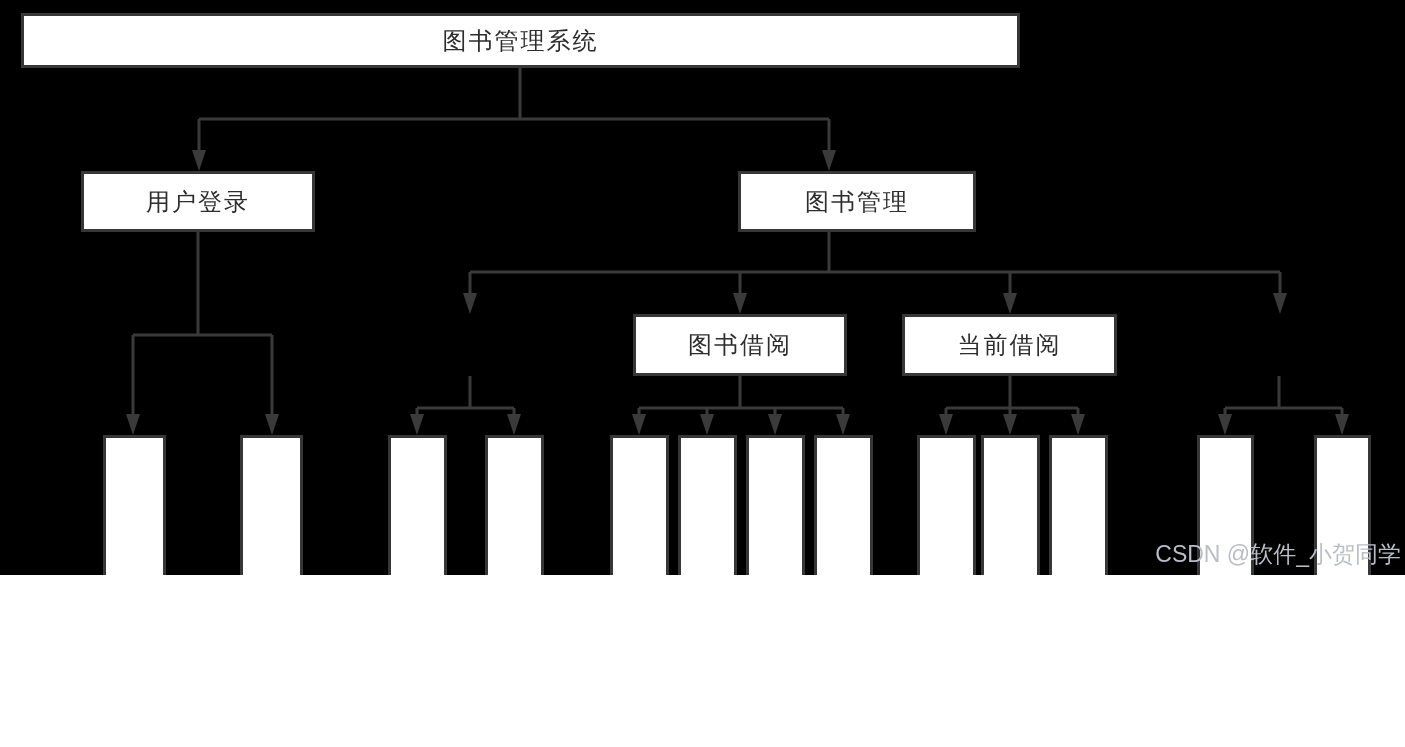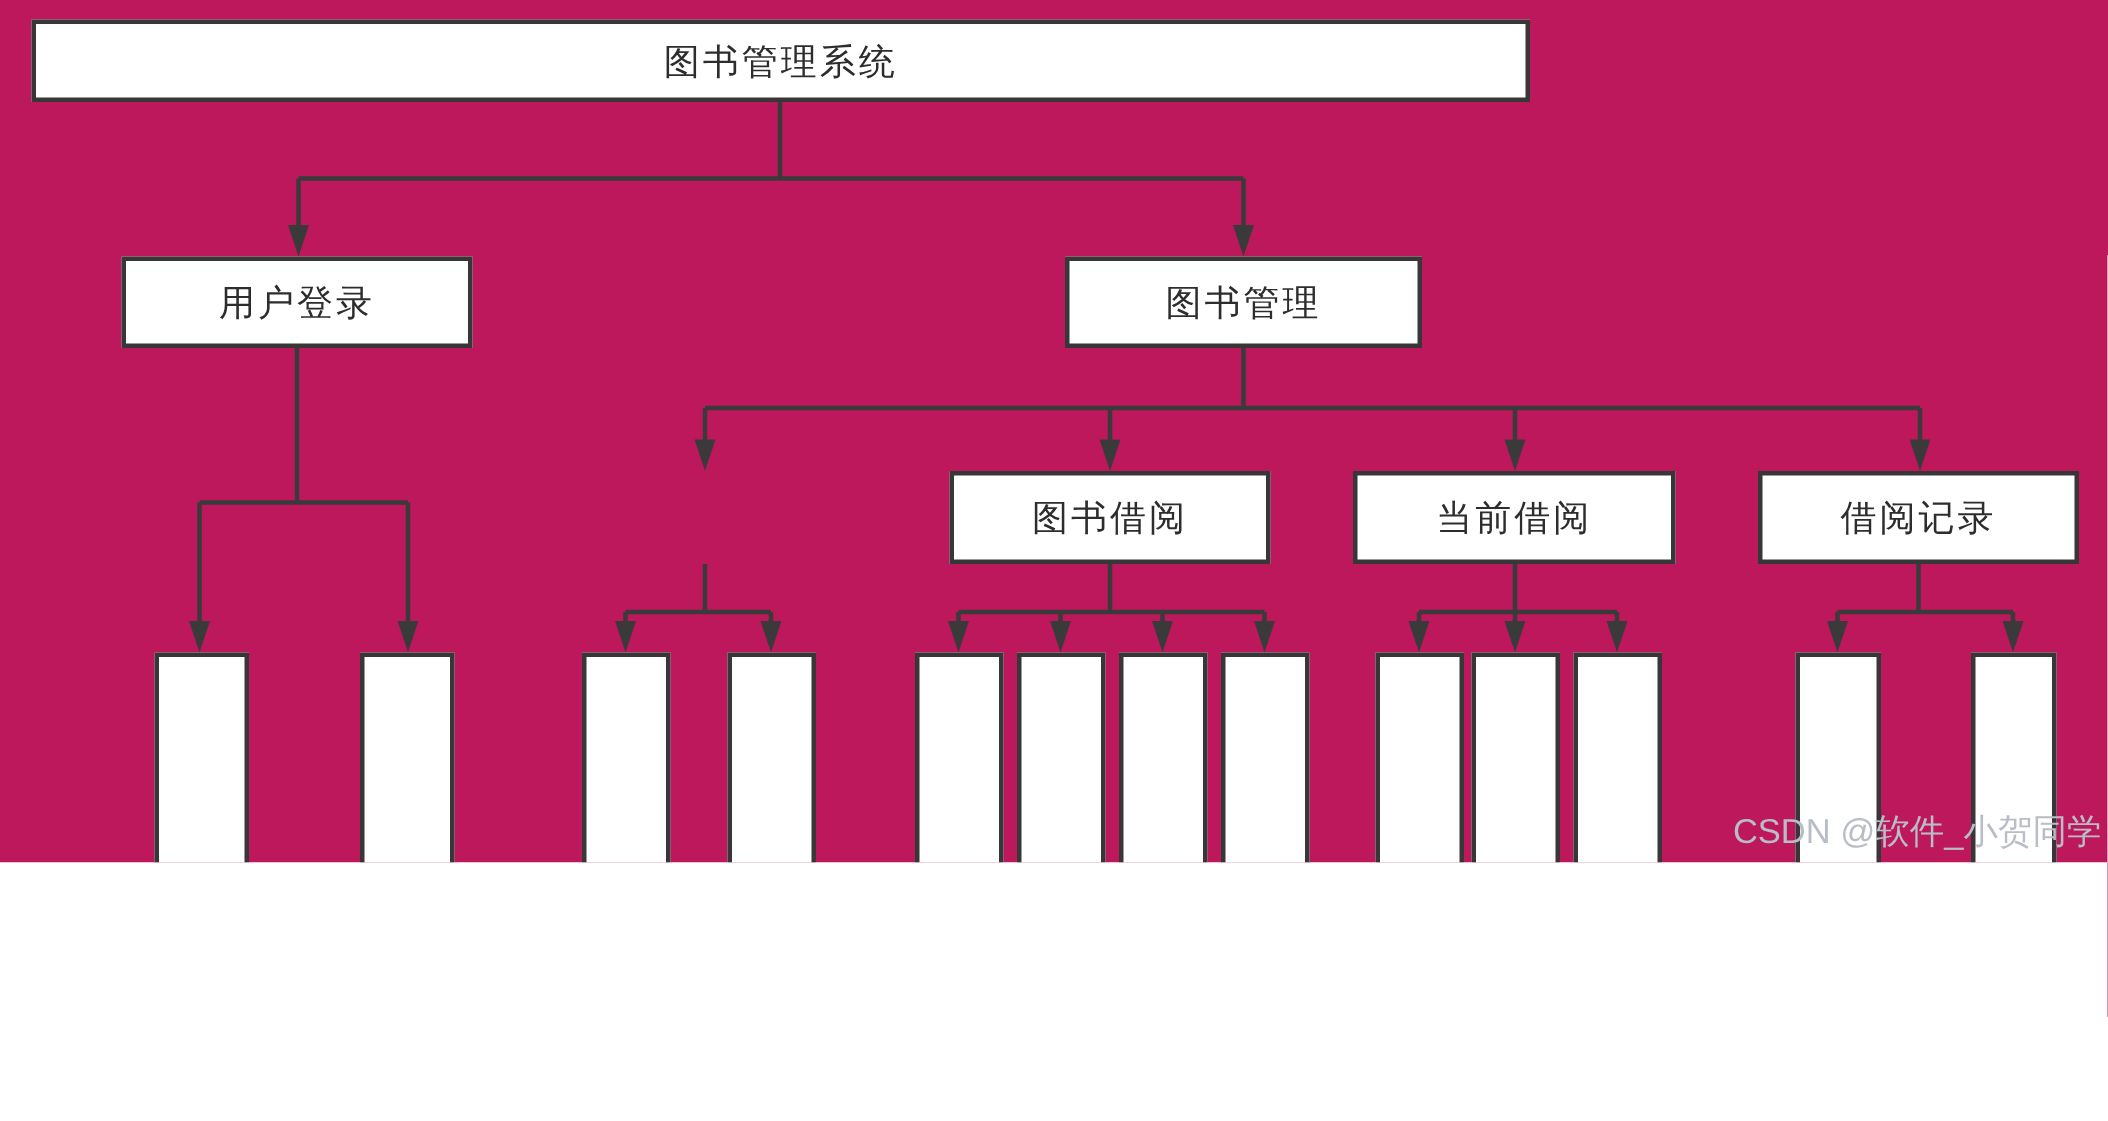--- a/index.html
+++ b/index.html
@@ -1,20 +1,20 @@
 <!DOCTYPE html>
 <html><head>
 <meta charset="utf-8">
 <style>
   html, body { margin: 0; padding: 0; background: #ffffff; }
   .canvas {
     position: relative;
     width: 1405px;
     height: 575px;
-    background: #be185d;
+    background: #000000;
     font-family: "Liberation Sans", sans-serif;
     overflow: hidden;
   }
   #connectors {
     position: absolute;
     left: 0; top: 0;
   }
   .box {
     position: absolute;
     box-sizing: border-box;
@@ -86,32 +86,29 @@
       <polygon points="1335,414 1349,414 1342,435" fill="#3a3a3a"></polygon>
     </svg>
 
   <div class="box h" style="left:21px;top:13px;width:999px;height:55px">
     <span>图书管理系统</span>
   </div>
 
   <div class="box h" style="left:81px;top:171px;width:234px;height:61px">
     <span>用户登录</span>
   </div>
-  <div class="box h" style="left:710px;top:171px;width:238px;height:61px">
+  <div class="box h" style="left:738px;top:171px;width:238px;height:61px">
     <span>图书管理</span>
   </div>
 
   <div class="box h" style="left:902px;top:314px;width:215px;height:62px">
     <span>当前借阅</span>
   </div>
   <div class="box h" style="left:633px;top:314px;width:214px;height:62px">
     <span>图书借阅</span>
-  </div>
-  <div class="box h" style="left:1172px;top:314px;width:214px;height:62px">
-    <span>借阅记录</span>
   </div>
 
   <div class="box v" style="left:103px;width:63px">
     <span class="vt">用户登录</span>
   </div>
   <div class="box v" style="left:240px;width:63px">
     <span class="vt">注销登录</span>
   </div>
 
   <div class="box v" style="left:388px;width:59px">

